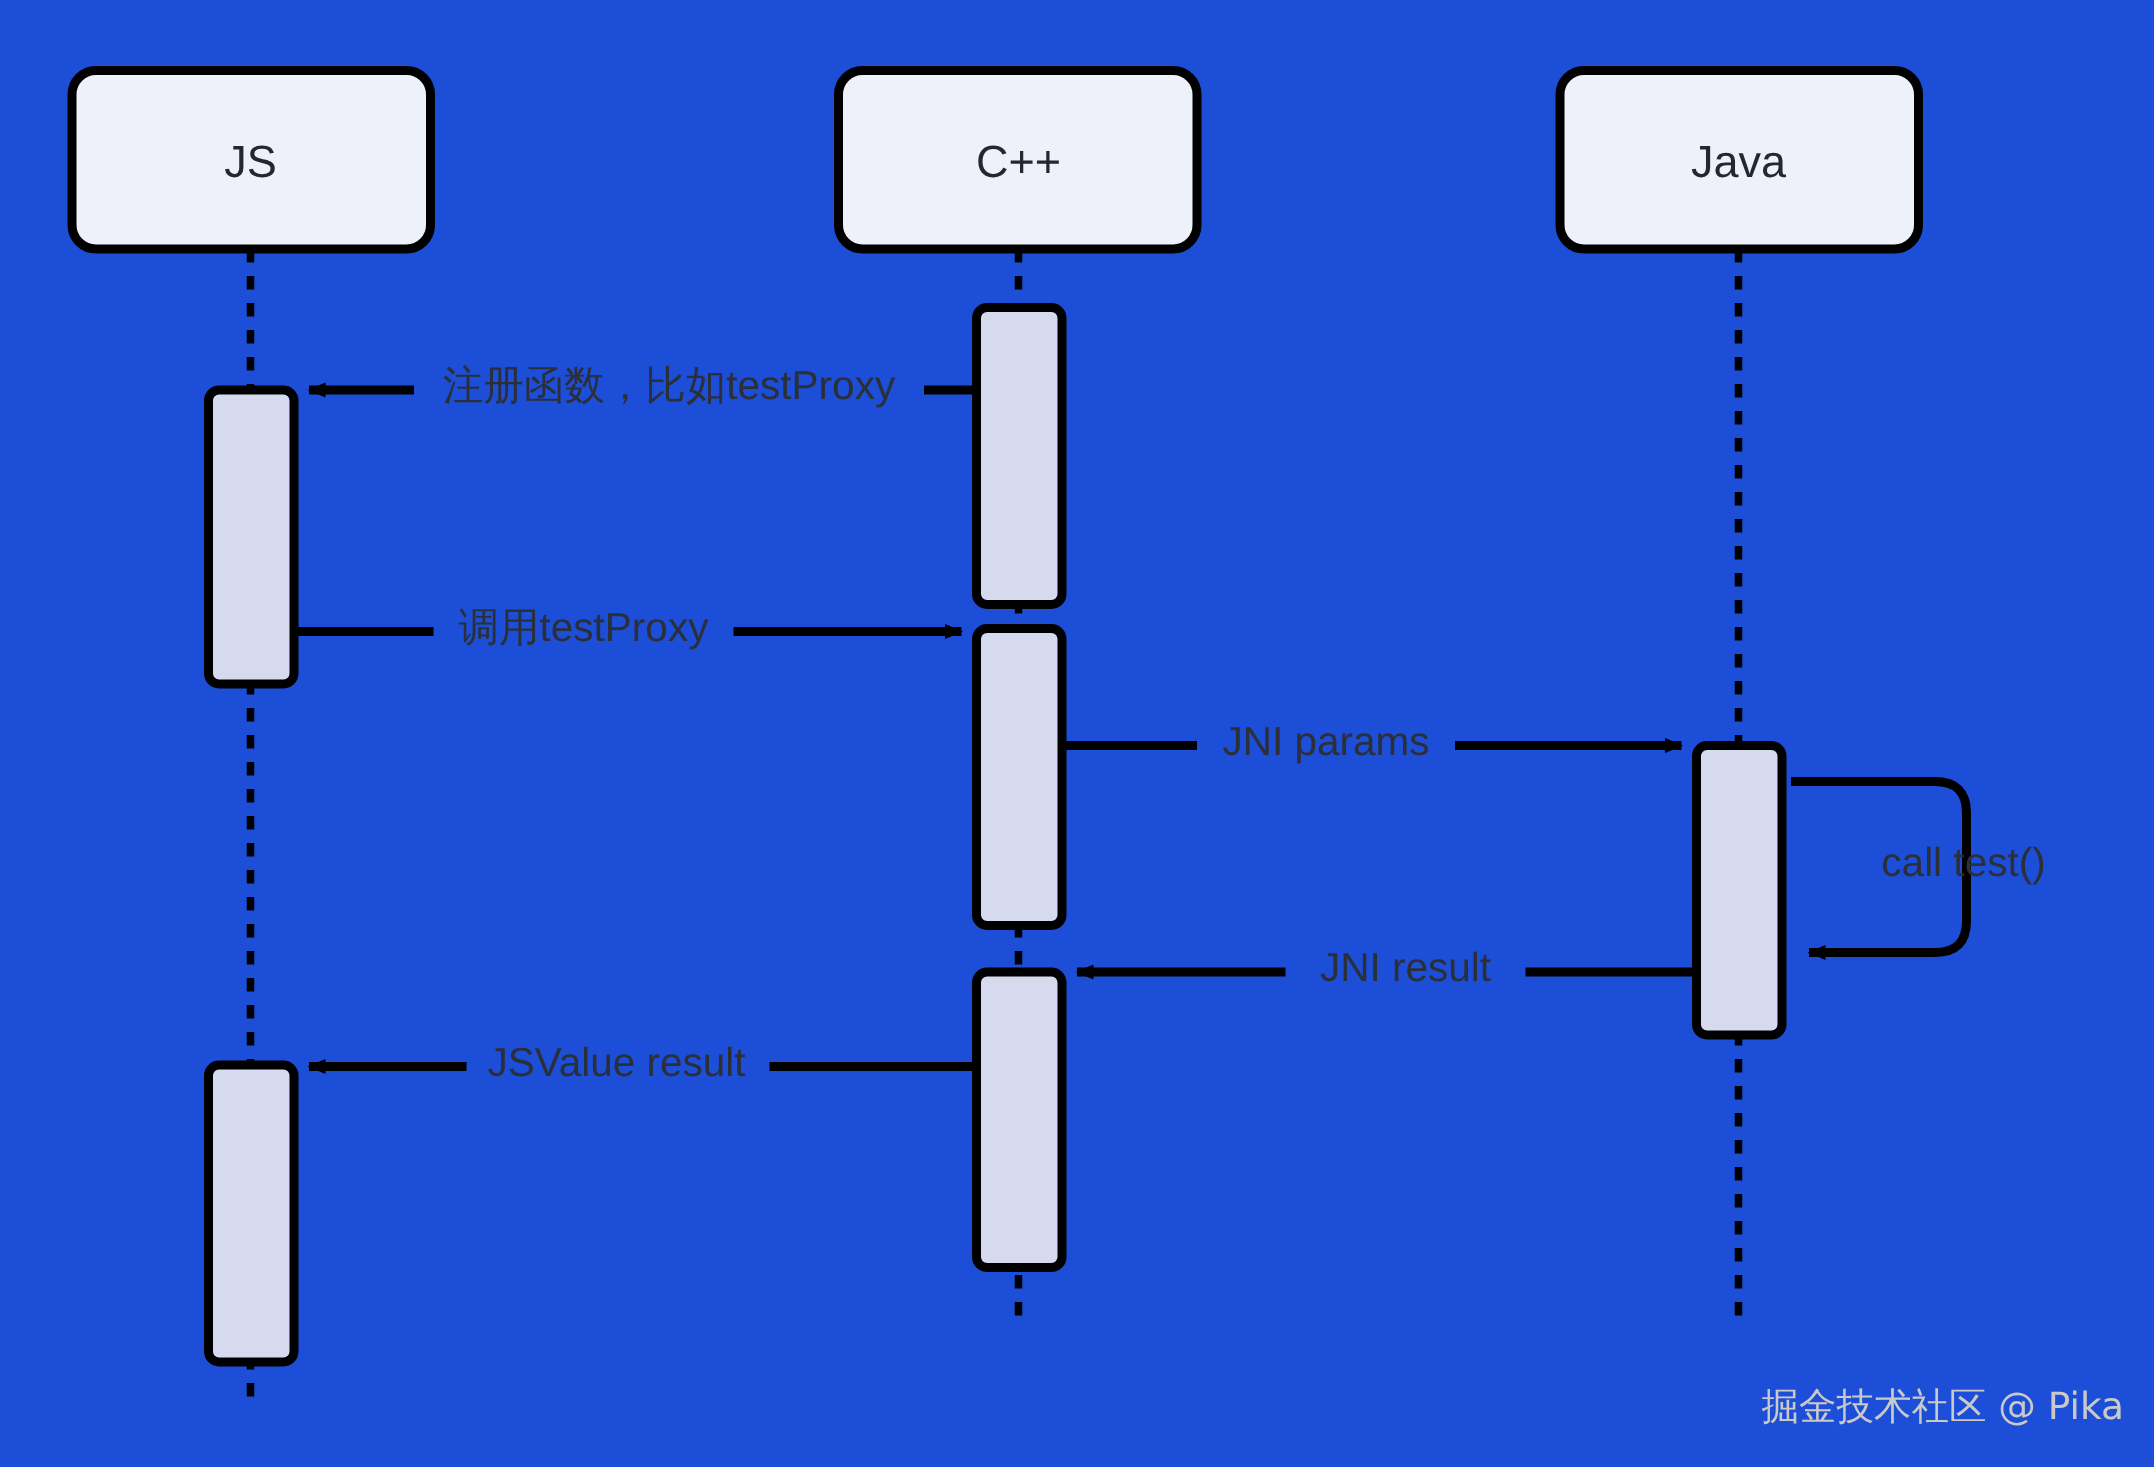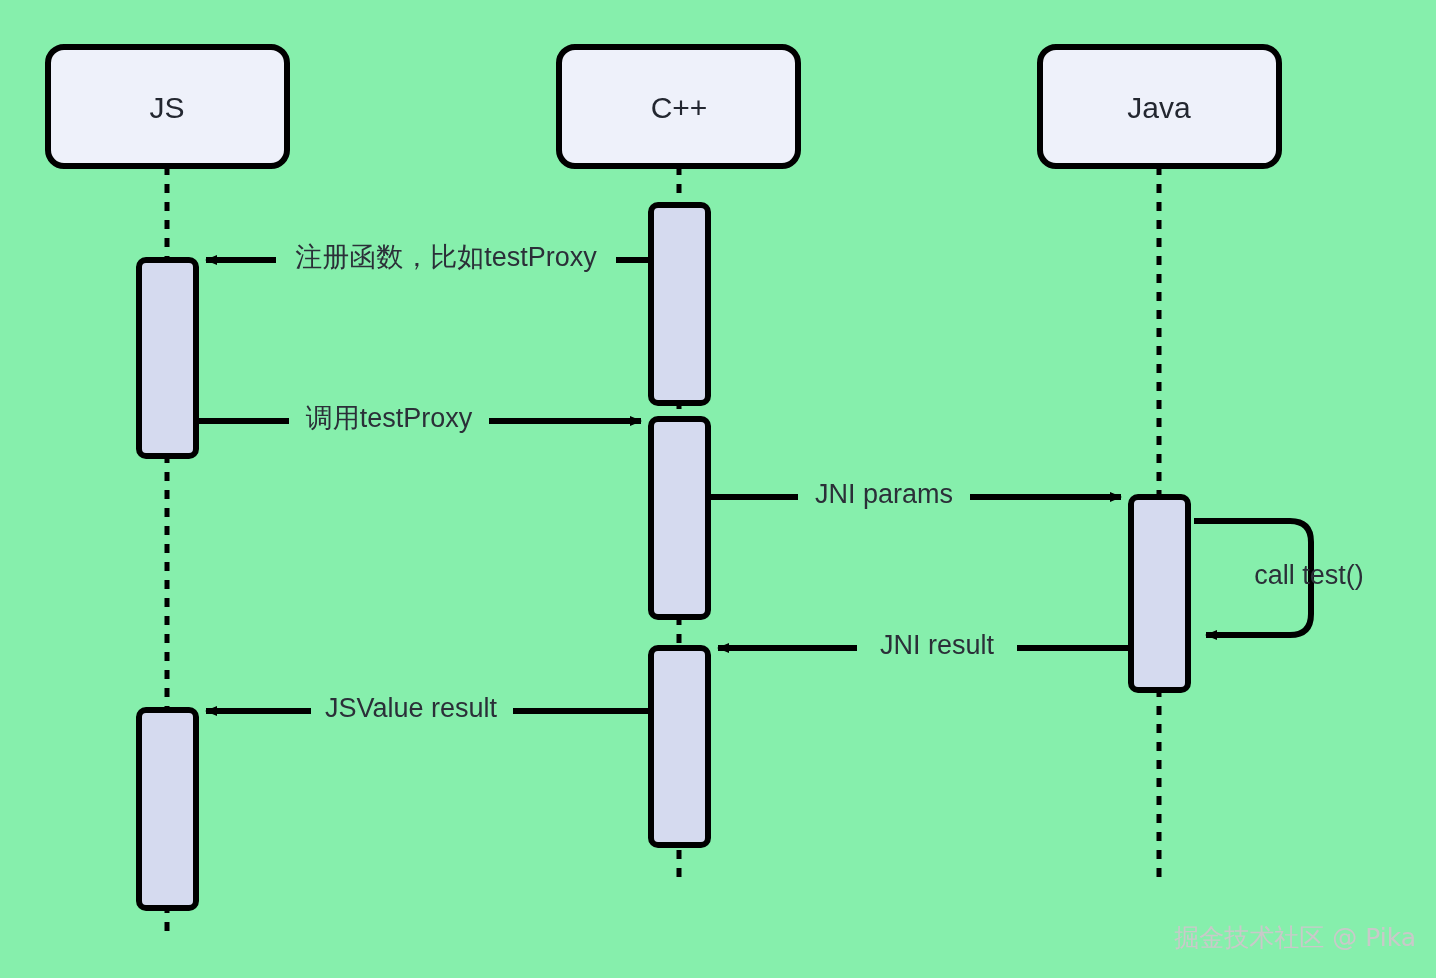--- a/index.html
+++ b/index.html
@@ -7,21 +7,21 @@
     padding: 0;
     background: #ffffff;
   }
   body {
     font-family: "Liberation Sans", "DejaVu Sans", sans-serif;
   }
   #canvas {
     position: relative;
     width: 1436px;
     height: 978px;
-    background: #86efac;
+    background: #1d4ed8;
     overflow: hidden;
   }
   #diagram-svg {
     position: absolute;
     left: 0;
     top: 0;
   }
   .lifeline-title {
     font-size: 30px;
     fill: #232730;

